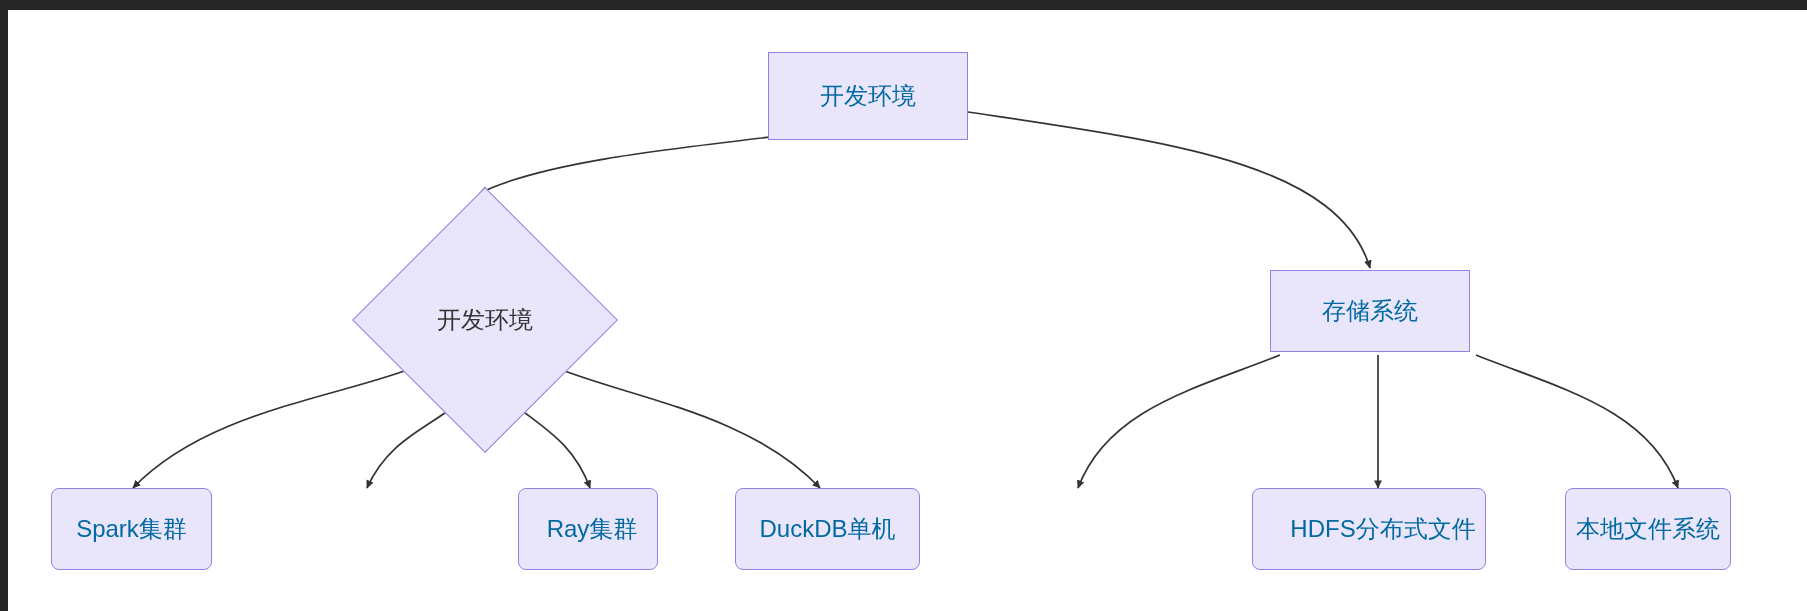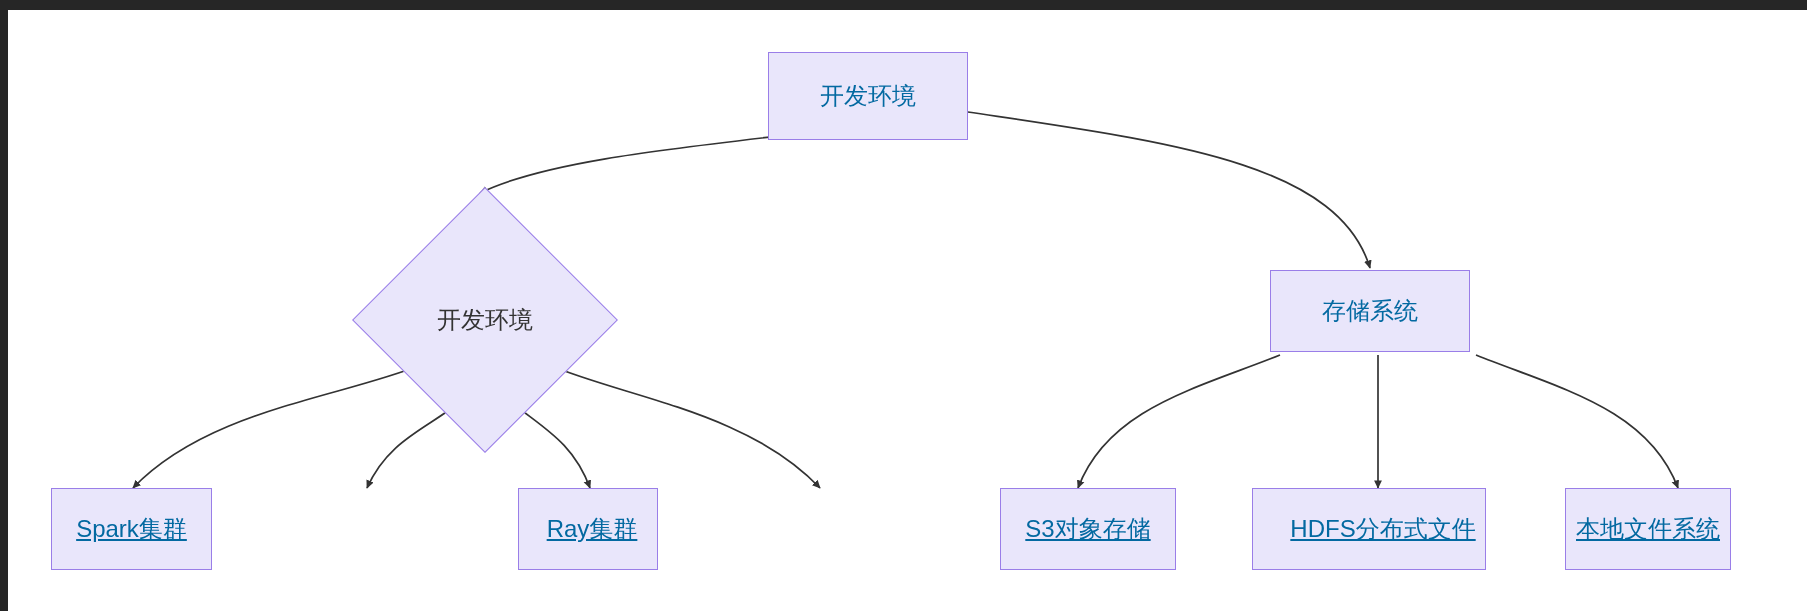--- a/index.html
+++ b/index.html
@@ -45,21 +45,21 @@
     align-items: center;
     justify-content: center;
     background: #e9e6fb;
     border: 1.6px solid #9a7ee8;
     color: #0369a1;
     font-size: 24px;
     line-height: 1.2;
     white-space: nowrap;
   }
   .node.rect { border-radius: 0; }
-  .node.rounded { border-radius: 0; text-decoration: underline; }
+  .node.rounded { border-radius: 8px; }
   .diamond-wrap {
     position: absolute;
   }
   .diamond-shape {
     position: absolute;
     left: 0;
     top: 0;
     box-sizing: border-box;
     background: #e9e6fb;
     border: 1.6px solid #9a7ee8;
@@ -117,24 +117,24 @@
 
     <div class="node rounded" style="left:43px; top:478px; width:161px; height:82px;">
       <span>Spark集群</span>
     </div>
 
 
     <div class="node rounded" style="left:510px; top:478px; width:140px; height:82px;padding-left:8px;">
       <span>Ray集群</span>
     </div>
 
+    <div class="node rounded" style="left:727px; top:478px; width:185px; height:82px;">
+      <span>DuckDB单机</span>
+    </div>
 
-    <div class="node rounded" style="left:992px; top:478px; width:176px; height:82px;">
-      <span>S3对象存储</span>
-    </div>
 
     <div class="node rounded" style="left:1244px; top:478px; width:234px; height:82px;padding-left:28px;">
       <span>HDFS分布式文件</span>
     </div>
 
     <div class="node rounded" style="left:1557px; top:478px; width:166px; height:82px;">
       <span>本地文件系统</span>
     </div>
 
   </div>

